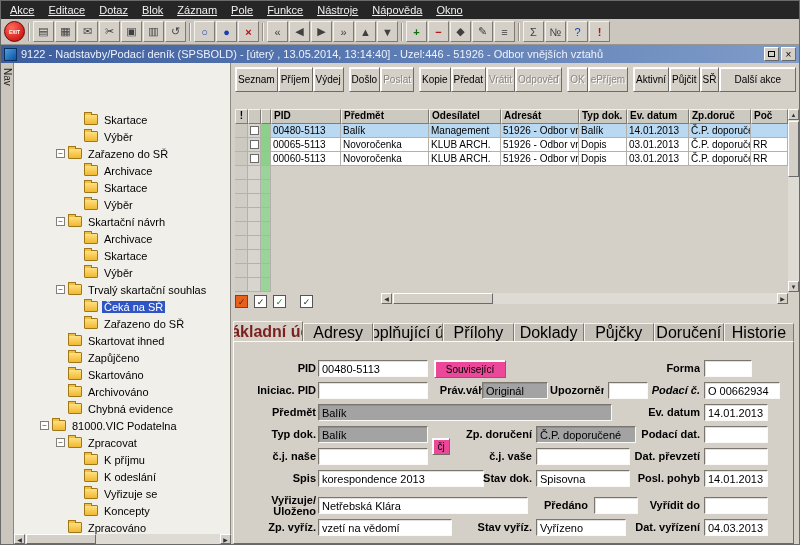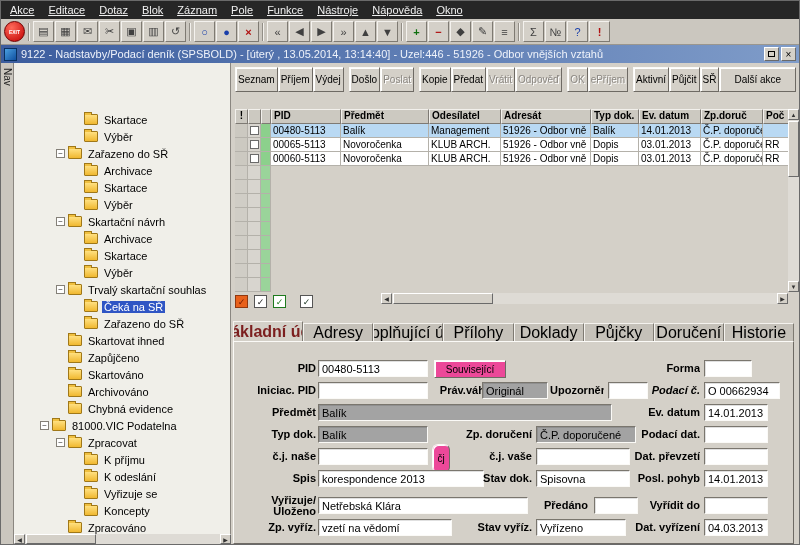--- a/index.html
+++ b/index.html
@@ -87,21 +87,21 @@
 
   
   #table{position:absolute;left:4px;top:46px;width:553px;}
   .trow{display:flex;height:14px;}
   .trow.thead{height:15px;}
   .cell{overflow:hidden;white-space:nowrap;padding:0 2px;font-size:10px;line-height:13px;flex-shrink:0;}
   .thead .cell{background:#ccc9c1;border:1px solid;border-color:#f2f0ec #7e7a74 #7e7a74 #f2f0ec;
                font-weight:bold;line-height:12px;}
   .thead .c0{text-align:center;}
   .c0{width:13px;} .c1{width:13px;} .c2{width:10px;} .c3{width:70px;} .c4{width:88px;}
-  .c5{width:72px;} .c6{width:90px;} .c7{width:48px;} .c8{width:62px;} .c9{width:62px;} .c10{width:37px;}
+  .c5{width:72px;} .c6{width:78px;} .c7{width:48px;} .c8{width:62px;} .c9{width:62px;} .c10{width:37px;}
   .drow .cell{background:#fff;border-right:1px solid #b4b1aa;border-bottom:1px solid #b4b1aa;}
   .drow.sel .cell{background:#b9d9f3;}
   .cell.alert{background:#ccc9c1 !important;}
   .cell.chk{background:#d8d5cf !important;display:flex;align-items:center;justify-content:center;padding:0;}
   .chkbox{width:9px;height:9px;background:#fff;border:1px solid #6a6a6a;}
   .cell.status{background:#8cd08c !important;padding:0;}
   .erow .cell{border-right:1px solid #b4b1aa;border-bottom:1px solid #b4b1aa;}
   .erow .alert{background:#d0cdc6 !important;}
   .erow .chk{background:#d8d5cf !important;}
   .erow .status{background:#9ad49a !important;}
@@ -532,21 +532,21 @@
 
       <span class="flabel" style="left:6px;top:86px;width:76px;">Typ dok.</span>
       <input class="ffield pink" style="left: 84px; top: 84px; width: 110px;" value="Balík">
       <span class="flabel" style="left:220px;top:86px;width:78px;">Zp. doručení</span>
       <input class="ffield pink" style="left: 302px; top: 84px; width: 100px;" value="Č.P. doporučené">
       <span class="flabel" style="left:404px;top:86px;width:62px;">Podací dat.</span>
       <input class="ffield" style="left: 470px; top: 84px; width: 64px;" value="">
 
       <span class="flabel" style="left:6px;top:108px;width:76px;">č.j. naše</span>
       <input class="ffield" style="left: 84px; top: 106px; width: 110px;" value="">
-      <div class="fbtn" style="left:198px;top:102px;width:18px;height:29px;border-radius:6px;">čj</div>
+      <div class="fbtn" style="left:198px;top:96px;width:18px;height:17px;">čj</div>
       <span class="flabel" style="left:220px;top:108px;width:78px;">č.j. vaše</span>
       <input class="ffield" style="left: 302px; top: 106px; width: 94px;" value="">
       <span class="flabel" style="left:398px;top:108px;width:68px;">Dat. převzetí</span>
       <input class="ffield" style="left: 470px; top: 106px; width: 64px;" value="">
 
       <span class="flabel" style="left:6px;top:130px;width:76px;">Spis</span>
       <input class="ffield" style="left: 84px; top: 128px; width: 166px;" value="korespondence 2013">
       <span class="flabel" style="left:220px;top:130px;width:78px;">Stav dok.</span>
       <input class="ffield" style="left: 302px; top: 128px; width: 94px;" value="Spisovna">
       <span class="flabel" style="left:398px;top:130px;width:68px;">Posl. pohyb</span>

